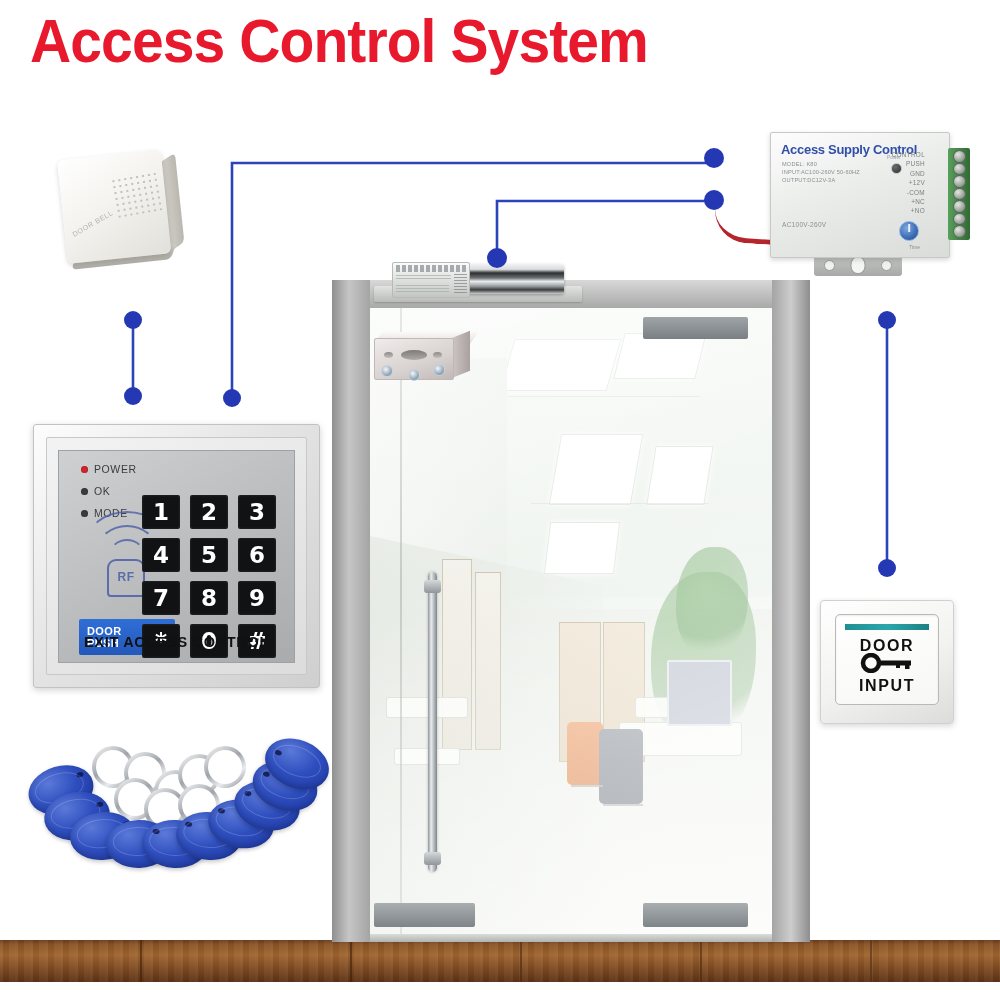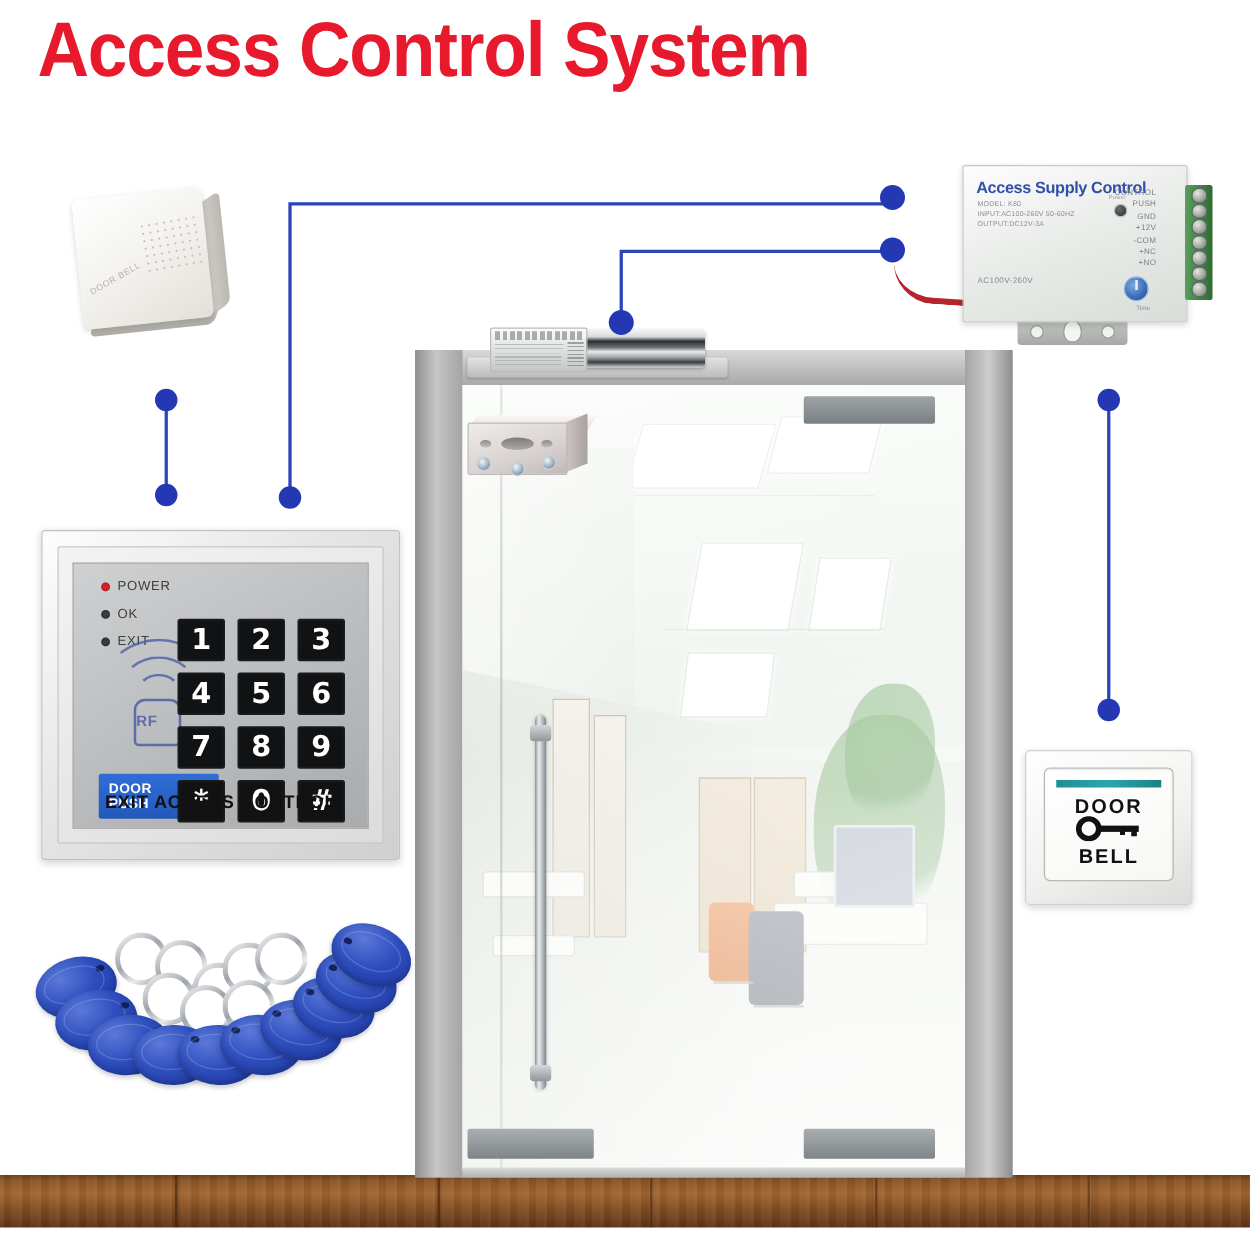--- a/index.html
+++ b/index.html
@@ -248,21 +248,21 @@
   .led-row{position:absolute;display:flex;align-items:center;gap:6px;}
   .led{width:7px;height:7px;border-radius:50%;box-shadow:inset 0 0 2px rgba(0,0,0,.45);}
   .led-label{font-size:10.5px;color:#3c3c3c;letter-spacing:.6px;}
   .rf-icon{position:absolute;left:22px;top:58px;width:88px;height:86px;}
   .rf-card{
     position:absolute;left:26px;top:50px;width:34px;height:34px;
     border:2px solid #4a5fa8;border-radius:9px 9px 4px 4px;
     opacity:.85;
   }
   .rf-card span{
-    position:absolute;left:0;right:0;top:9px;text-align:left;
+    position:absolute;left:0;right:0;top:9px;text-align:center;
     font-size:12px;color:#4a5fa8;font-weight:bold;letter-spacing:.5px;
   }
   .arc{
     position:absolute;border:2px solid #4a5fa8;border-radius:50%;
     border-bottom-color:transparent;border-left-color:transparent;border-right-color:transparent;
     opacity:.8;
   }
   .bell-btn{
     position:absolute;left:20px;top:168px;width:96px;height:36px;
     background:linear-gradient(180deg,#2f6ed6,#2358bb);
@@ -525,21 +525,21 @@
         <div class="led-row" style="left:22px;top:12px">
           <span class="led" style="background:#d8232a"></span>
           <span class="led-label">POWER</span>
         </div>
         <div class="led-row" style="left:22px;top:34px">
           <span class="led" style="background:#3a3d40"></span>
           <span class="led-label">OK</span>
         </div>
         <div class="led-row" style="left:22px;top:56px">
           <span class="led" style="background:#3a3d40"></span>
-          <span class="led-label">EXIT</span>
+          <span class="led-label">MODE</span>
         </div>
 
         <div class="rf-icon">
           <div class="arc" style="left:4px;top:2px;width:80px;height:62px;"></div>
           <div class="arc" style="left:16px;top:16px;width:56px;height:46px;"></div>
           <div class="arc" style="left:28px;top:30px;width:32px;height:28px;"></div>
           <div class="rf-card">
             <span>RF</span>
           </div>
         </div>
@@ -662,21 +662,21 @@
   <div class="exit-btn">
     <div class="exit-face">
       <div class="exit-stripe"></div>
       <div class="exit-word" style="top:22px">DOOR</div>
       <svg class="key-icon" viewBox="0 0 54 20">
         <circle cx="11" cy="10" r="8" fill="none" stroke="#111" stroke-width="4.5"></circle>
         <rect x="17" y="7.5" width="34" height="5" fill="#111"></rect>
         <rect x="45" y="10" width="4.5" height="6" fill="#111"></rect>
         <rect x="36" y="10" width="4" height="5" fill="#111"></rect>
       </svg>
-      <div class="exit-word" style="top:62px">BELL</div>
+      <div class="exit-word" style="top:62px">INPUT</div>
     </div>
   </div>
 
   <svg class="wire-svg">
 
     <line x1="133" y1="320" x2="133" y2="396" stroke="#2b44b8" stroke-width="2.6"></line>
     <circle cx="133" cy="320" r="9" fill="#2538b4"></circle>
     <circle cx="133" cy="396" r="9" fill="#2538b4"></circle>
 
     <polyline points="232,398 232,163 708,163" fill="none" stroke="#2b44b8" stroke-width="2.6"></polyline>

